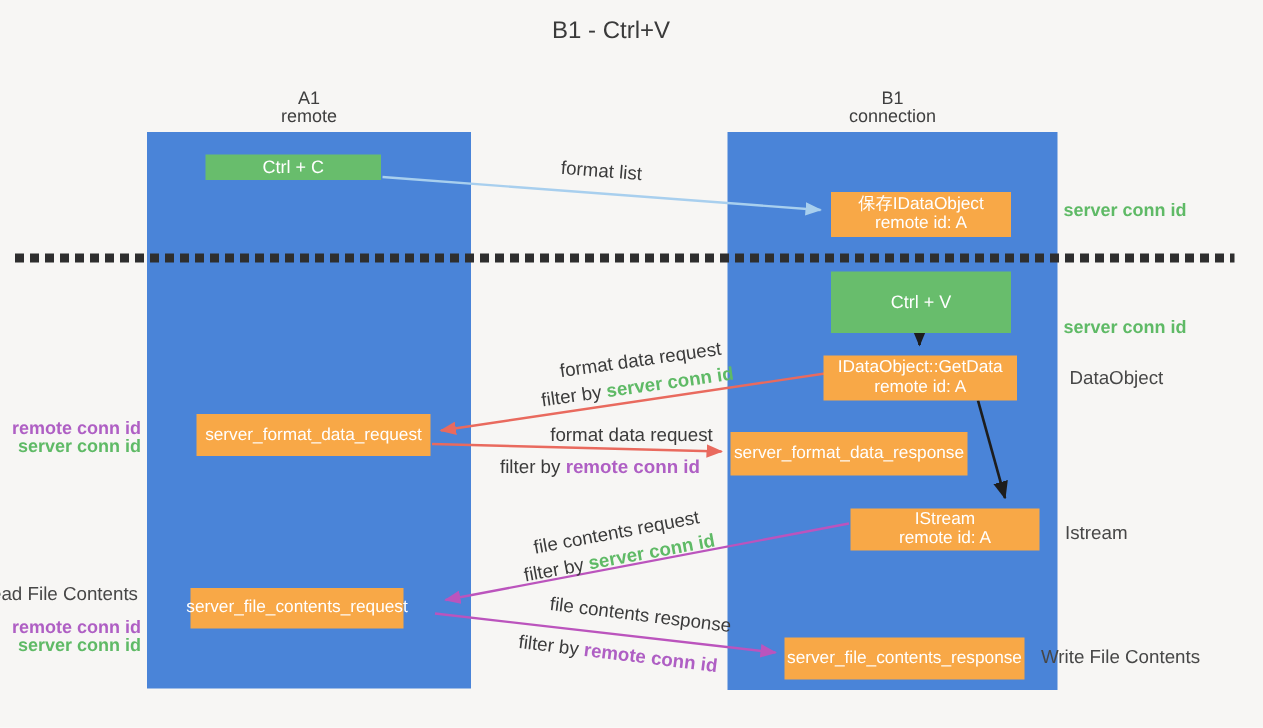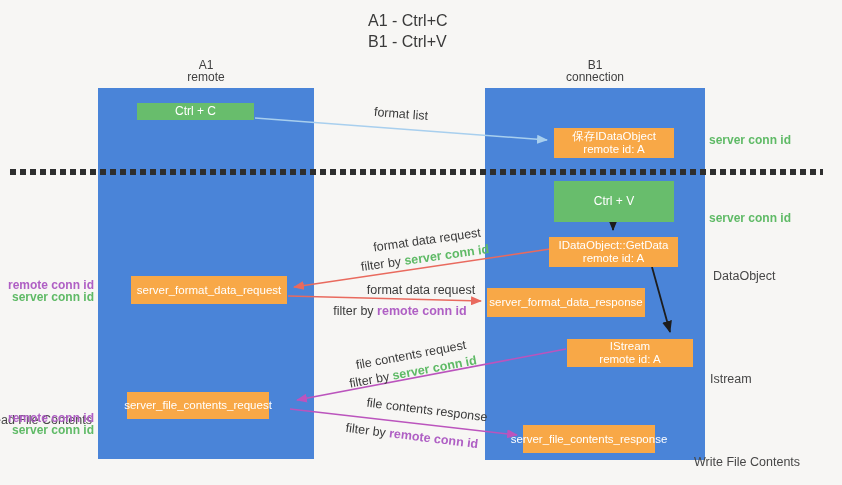--- a/index.html
+++ b/index.html
@@ -26,30 +26,29 @@
   .elabel{
     position:absolute;z-index:5;font-size:12.5px;color:#3b3b3b;white-space:nowrap;
     transform:translate(-50%,-50%) rotate(var(--rot,0deg));
   }
   .kw{font-weight:bold;}
   .kw.green{color:#5fba66;}
   .kw.purple{color:#af5fc4;}
   .side{position:absolute;z-index:5;font-size:12px;white-space:nowrap;line-height:12px;}
   .side.green{color:#5fba66;font-weight:bold;}
   .side.purple{color:#af5fc4;font-weight:bold;}
-  .side.gray{color:#474747;font-size:12.5px;margin-top:24px;}
+  .side.gray{color:#474747;font-size:12.5px;}
   .side.right-align{text-align:right;}
 </style>
 </head>
 <body>
 
 <div id="canvas">
 
   <div class="title">
-    <div>A1 - Ctrl+C</div>
     <div>B1 - Ctrl+V</div>
   </div>
 
   <div class="col-head" style="left:98px;width:216px;">
     <div>A1</div>
     <div>remote</div>
   </div>
   <div class="col-head" style="left:485px;width:220px;">
     <div>B1</div>
     <div>connection</div>
@@ -104,21 +103,21 @@
   <div class="node orange" style="left:487px;top:288px;width:158px;height:29px;">
     <span class="l2">server_format_data_response</span>
   </div>
   <div class="node orange" style="left:567px;top:339px;width:126px;height:28px;">
     <span class="l2">IStream</span>
     <span class="l2">remote id: A</span>
   </div>
   <div class="node orange" style="left:127px;top:392px;width:142px;height:27px;">
     <span class="l2">server_file_contents_request</span>
   </div>
-  <div class="node orange" style="left:523px;top:425px;width:132px;height:28px;">
+  <div class="node orange" style="left:523px;top:425px;width:160px;height:28px;">
     <span class="l2">server_file_contents_response</span>
   </div>
 
   <div class="elabel" style="left:401px;top:114px;--rot:4.5deg;">format list</div>
 
   <div class="elabel" style="left:427px;top:240px;--rot:-8deg;">format data request</div>
   <div class="elabel" style="left:425px;top:258px;--rot:-8deg;">
     <span>filter by </span><span class="kw green">server conn id</span>
   </div>
 

